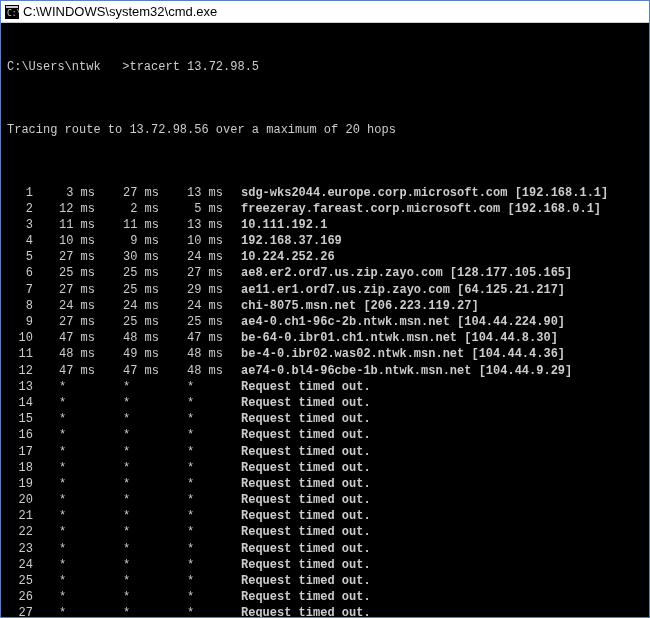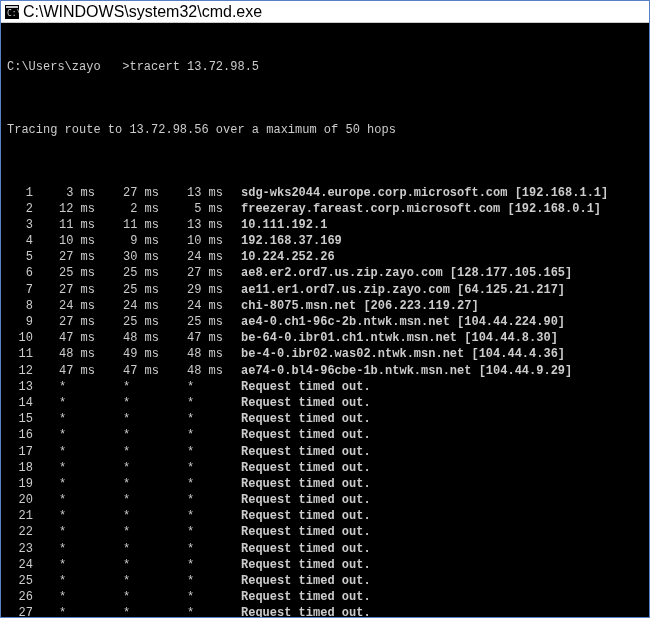--- a/index.html
+++ b/index.html
@@ -34,21 +34,21 @@
     .title-icon {
       width: 14px;
       height: 14px;
       margin-right: 4px;
       display: inline-flex;
       align-items: center;
       justify-content: center;
     }
     .title-text {
       font-family: 'Segoe UI', Tahoma, sans-serif;
-      font-size: 16px;
+      font-size: 13px;
       color: #000;
     }
     .terminal {
       flex: 1;
       background: #000;
       color: #ccc;
       padding: 4px 6px;
       line-height: 1.35;
       font-family: Consolas, 'Courier New', monospace;
       font-size: 12px;
@@ -91,18 +91,18 @@
     <span class="title-icon">
       <svg width="14" height="14" viewBox="0 0 14 14">
         <rect x="0" y="0" width="14" height="14" fill="#000"></rect>
         <rect x="1" y="1" width="12" height="2" fill="#ccc"></rect>
         <text x="2" y="11" font-size="8" fill="#ccc" font-family="monospace">C:\</text>
       </svg>
     </span>
     <span class="title-text">C:\WINDOWS\system32\cmd.exe</span>
   </div>
   <div class="terminal">
-    <div class="prompt-line"><span>C:\Users\zayo</span>   <span>&gt;tracert 13.72.98.5</span></div>
-    <div class="trace-header">Tracing route to 13.72.98.56 over a maximum of 50 hops</div>
+    <div class="prompt-line"><span>C:\Users\ntwk</span>   <span>&gt;tracert 13.72.98.5</span></div>
+    <div class="trace-header">Tracing route to 13.72.98.56 over a maximum of 20 hops</div>
     <div id="hops-container"><div class="hop-row"><span class="col-hop">1</span><span class="col-t1">3 ms</span><span class="col-t2">27 ms</span><span class="col-t3">13 ms</span><span class="col-host">sdg-wks2044.europe.corp.microsoft.com [192.168.1.1]</span></div><div class="hop-row"><span class="col-hop">2</span><span class="col-t1">12 ms</span><span class="col-t2">2 ms</span><span class="col-t3">5 ms</span><span class="col-host">freezeray.fareast.corp.microsoft.com [192.168.0.1]</span></div><div class="hop-row"><span class="col-hop">3</span><span class="col-t1">11 ms</span><span class="col-t2">11 ms</span><span class="col-t3">13 ms</span><span class="col-host">10.111.192.1</span></div><div class="hop-row"><span class="col-hop">4</span><span class="col-t1">10 ms</span><span class="col-t2">9 ms</span><span class="col-t3">10 ms</span><span class="col-host">192.168.37.169</span></div><div class="hop-row"><span class="col-hop">5</span><span class="col-t1">27 ms</span><span class="col-t2">30 ms</span><span class="col-t3">24 ms</span><span class="col-host">10.224.252.26</span></div><div class="hop-row"><span class="col-hop">6</span><span class="col-t1">25 ms</span><span class="col-t2">25 ms</span><span class="col-t3">27 ms</span><span class="col-host">ae8.er2.ord7.us.zip.zayo.com [128.177.105.165]</span></div><div class="hop-row"><span class="col-hop">7</span><span class="col-t1">27 ms</span><span class="col-t2">25 ms</span><span class="col-t3">29 ms</span><span class="col-host">ae11.er1.ord7.us.zip.zayo.com [64.125.21.217]</span></div><div class="hop-row"><span class="col-hop">8</span><span class="col-t1">24 ms</span><span class="col-t2">24 ms</span><span class="col-t3">24 ms</span><span class="col-host">chi-8075.msn.net [206.223.119.27]</span></div><div class="hop-row"><span class="col-hop">9</span><span class="col-t1">27 ms</span><span class="col-t2">25 ms</span><span class="col-t3">25 ms</span><span class="col-host">ae4-0.ch1-96c-2b.ntwk.msn.net [104.44.224.90]</span></div><div class="hop-row"><span class="col-hop">10</span><span class="col-t1">47 ms</span><span class="col-t2">48 ms</span><span class="col-t3">47 ms</span><span class="col-host">be-64-0.ibr01.ch1.ntwk.msn.net [104.44.8.30]</span></div><div class="hop-row"><span class="col-hop">11</span><span class="col-t1">48 ms</span><span class="col-t2">49 ms</span><span class="col-t3">48 ms</span><span class="col-host">be-4-0.ibr02.was02.ntwk.msn.net [104.44.4.36]</span></div><div class="hop-row"><span class="col-hop">12</span><span class="col-t1">47 ms</span><span class="col-t2">47 ms</span><span class="col-t3">48 ms</span><span class="col-host">ae74-0.bl4-96cbe-1b.ntwk.msn.net [104.44.9.29]</span></div><div class="hop-row"><span class="col-hop">13</span><span class="col-t1">*    </span><span class="col-t2">*    </span><span class="col-t3">*    </span><span class="col-host">Request timed out.</span></div><div class="hop-row"><span class="col-hop">14</span><span class="col-t1">*    </span><span class="col-t2">*    </span><span class="col-t3">*    </span><span class="col-host">Request timed out.</span></div><div class="hop-row"><span class="col-hop">15</span><span class="col-t1">*    </span><span class="col-t2">*    </span><span class="col-t3">*    </span><span class="col-host">Request timed out.</span></div><div class="hop-row"><span class="col-hop">16</span><span class="col-t1">*    </span><span class="col-t2">*    </span><span class="col-t3">*    </span><span class="col-host">Request timed out.</span></div><div class="hop-row"><span class="col-hop">17</span><span class="col-t1">*    </span><span class="col-t2">*    </span><span class="col-t3">*    </span><span class="col-host">Request timed out.</span></div><div class="hop-row"><span class="col-hop">18</span><span class="col-t1">*    </span><span class="col-t2">*    </span><span class="col-t3">*    </span><span class="col-host">Request timed out.</span></div><div class="hop-row"><span class="col-hop">19</span><span class="col-t1">*    </span><span class="col-t2">*    </span><span class="col-t3">*    </span><span class="col-host">Request timed out.</span></div><div class="hop-row"><span class="col-hop">20</span><span class="col-t1">*    </span><span class="col-t2">*    </span><span class="col-t3">*    </span><span class="col-host">Request timed out.</span></div><div class="hop-row"><span class="col-hop">21</span><span class="col-t1">*    </span><span class="col-t2">*    </span><span class="col-t3">*    </span><span class="col-host">Request timed out.</span></div><div class="hop-row"><span class="col-hop">22</span><span class="col-t1">*    </span><span class="col-t2">*    </span><span class="col-t3">*    </span><span class="col-host">Request timed out.</span></div><div class="hop-row"><span class="col-hop">23</span><span class="col-t1">*    </span><span class="col-t2">*    </span><span class="col-t3">*    </span><span class="col-host">Request timed out.</span></div><div class="hop-row"><span class="col-hop">24</span><span class="col-t1">*    </span><span class="col-t2">*    </span><span class="col-t3">*    </span><span class="col-host">Request timed out.</span></div><div class="hop-row"><span class="col-hop">25</span><span class="col-t1">*    </span><span class="col-t2">*    </span><span class="col-t3">*    </span><span class="col-host">Request timed out.</span></div><div class="hop-row"><span class="col-hop">26</span><span class="col-t1">*    </span><span class="col-t2">*    </span><span class="col-t3">*    </span><span class="col-host">Request timed out.</span></div><div class="hop-row"><span class="col-hop">27</span><span class="col-t1">*    </span><span class="col-t2">*    </span><span class="col-t3">*    </span><span class="col-host">Request timed out.</span></div></div>
     
   </div>
 </div>
 
 </body></html>

